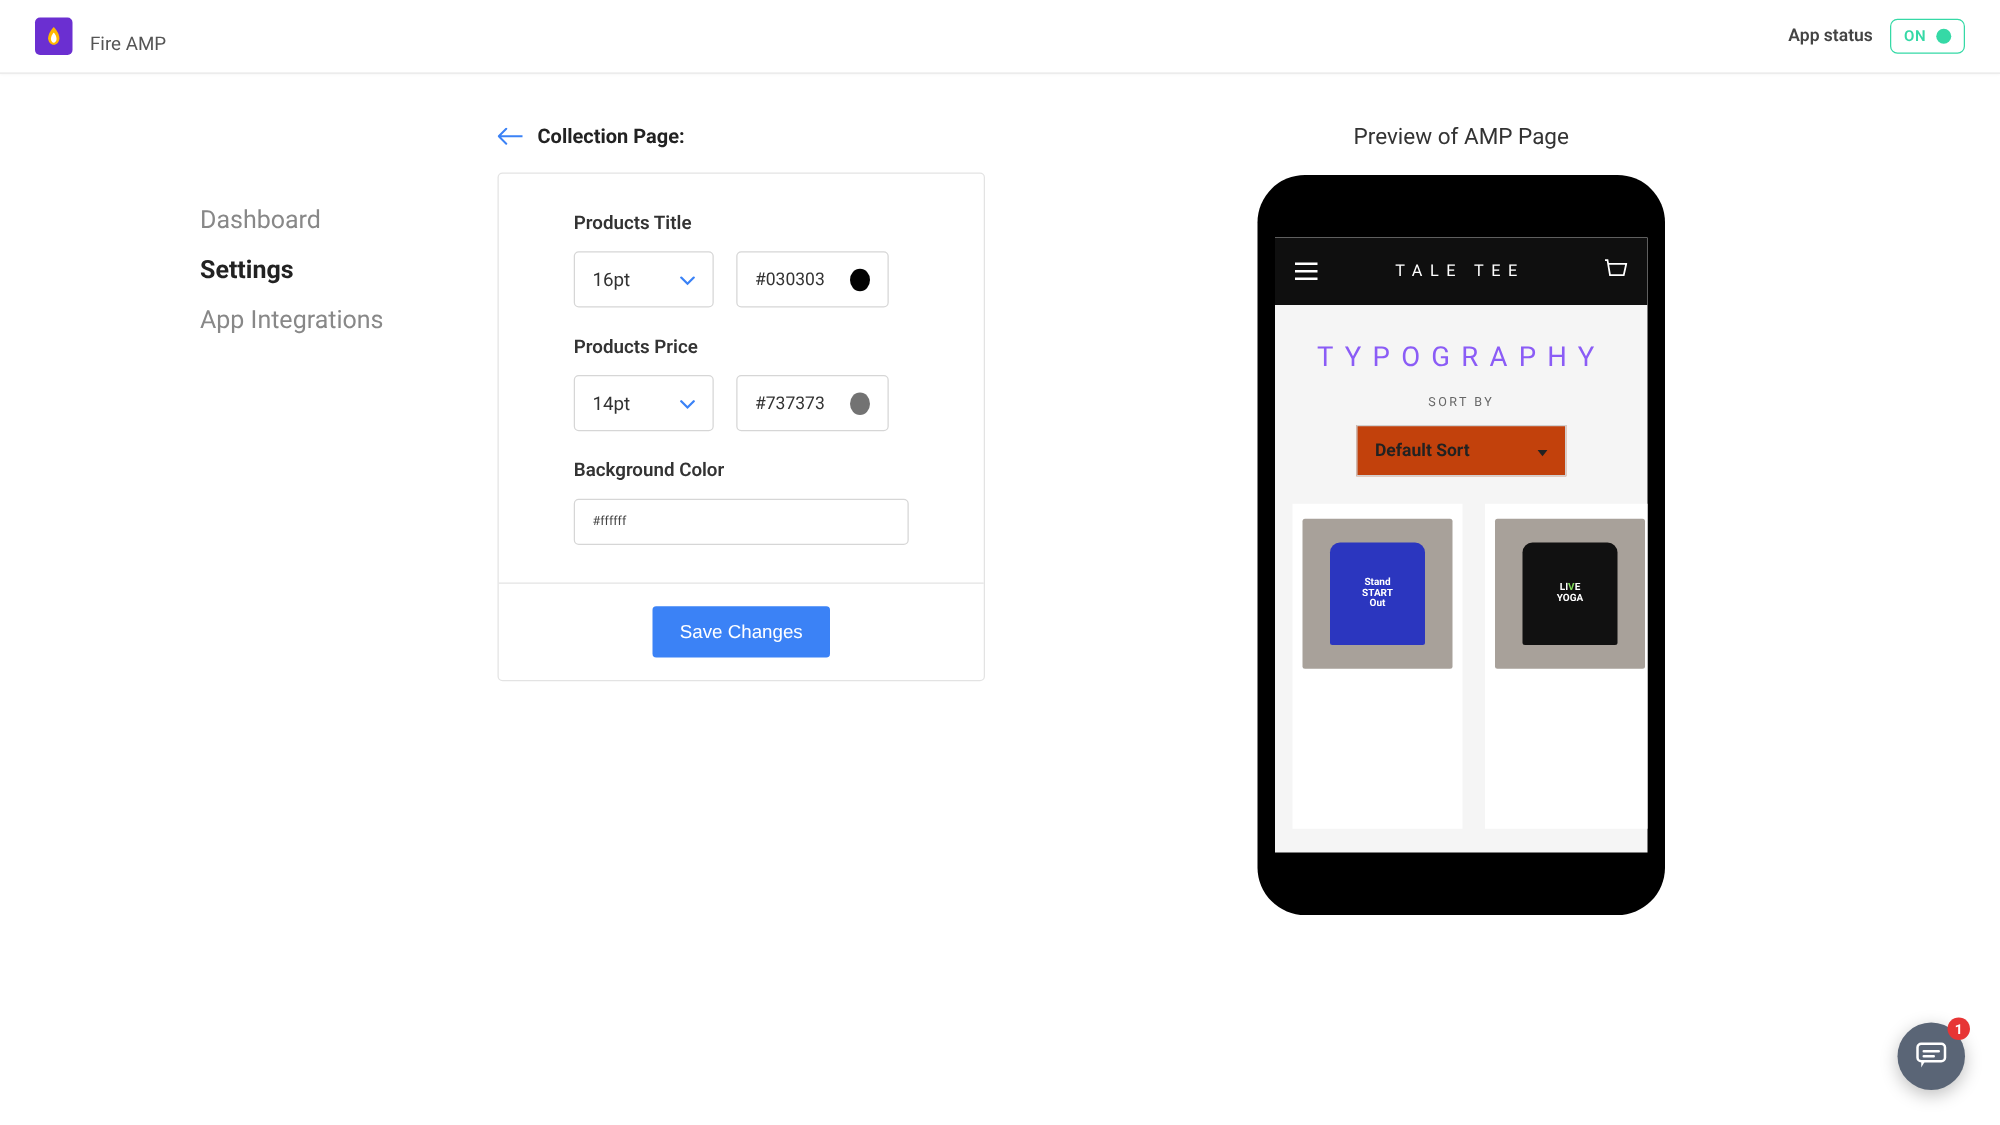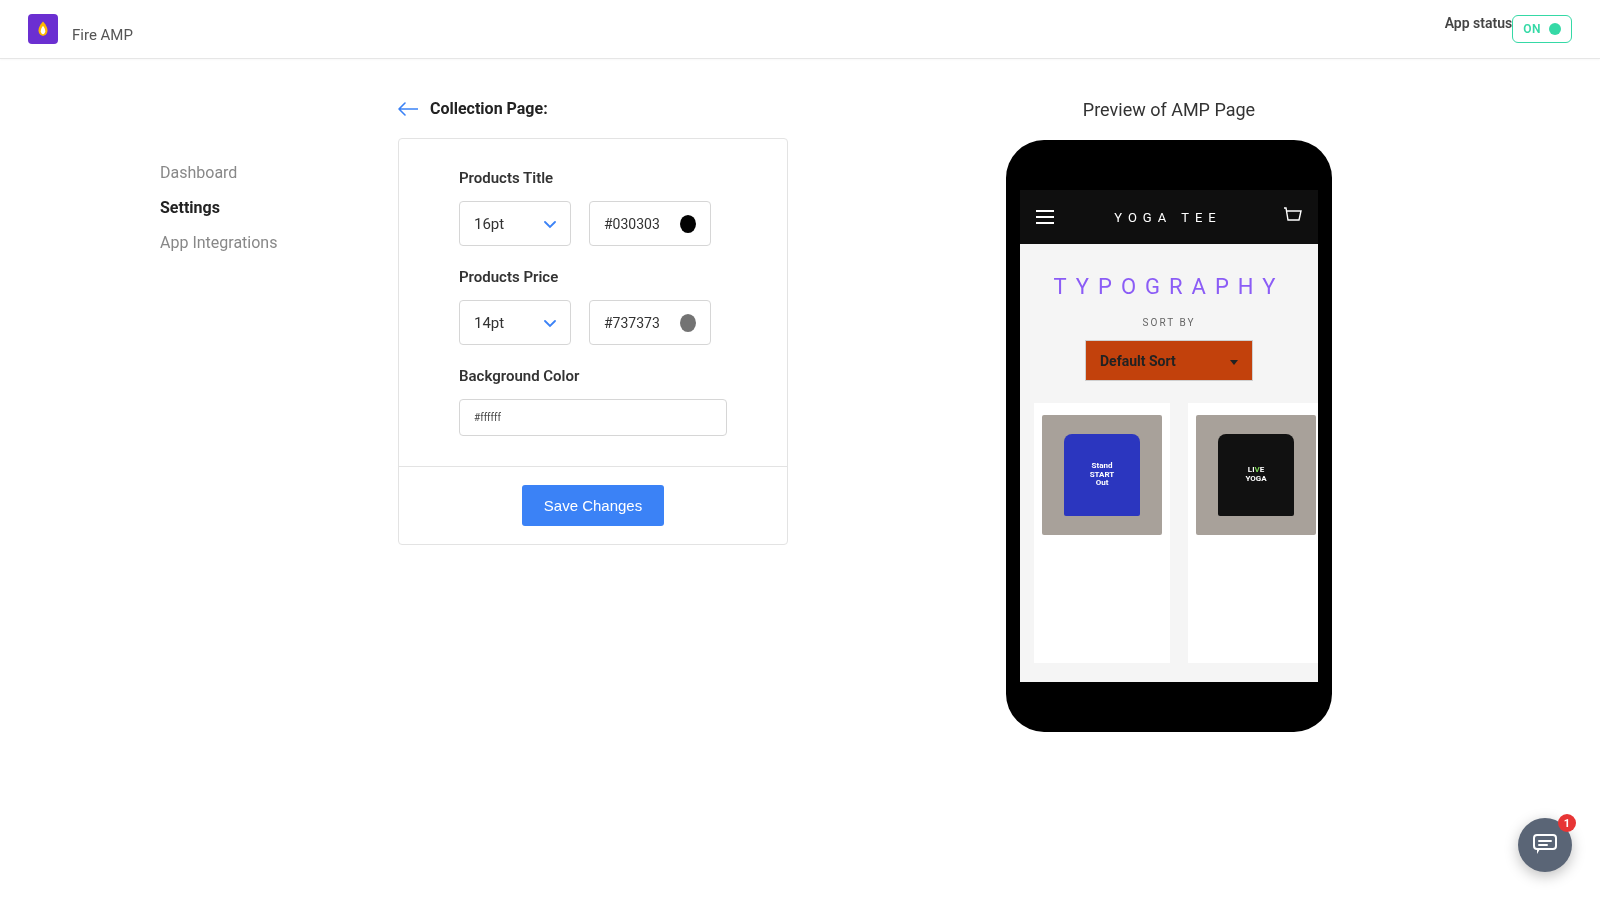--- a/index.html
+++ b/index.html
@@ -4,30 +4,30 @@
 <style>
 * { box-sizing: border-box; margin: 0; padding: 0; }
 body { font-family: -apple-system, BlinkMacSystemFont, "Segoe UI", Roboto, sans-serif; background: #fff; color: #333; }
 
 
 .header { display: flex; align-items: center; justify-content: space-between; padding: 14px 28px; border-bottom: 1px solid #e6e6e6; box-shadow: 0 1px 2px rgba(0,0,0,0.03); }
 .header-left { display: flex; align-items: flex-end; gap: 14px; }
 .logo { width: 30px; height: 30px; background: #6b2fd1; border-radius: 4px; display: flex; align-items: center; justify-content: center; }
 .logo svg { width: 18px; height: 18px; }
 .app-name { font-size: 15px; color: #555; font-weight: 400; }
-.header-right { display: flex; align-items: flex-start; }
+.header-right { display: flex; align-items: center; gap: 14px; }
 .app-status-label { font-size: 14px; color: #444; font-weight: 600; }
 .status-pill { border: 1px solid #35d9a6; border-radius: 6px; padding: 6px 10px; display: flex; align-items: center; gap: 8px; }
 .status-text { font-size: 12px; color: #35d9a6; font-weight: 600; letter-spacing: 0.5px; }
 .status-dot { width: 12px; height: 12px; border-radius: 50%; background: #35d9a6; }
 
 
 .main { display: flex; padding: 40px 0 40px 0; gap: 20px; max-width: 1400px; margin: 0 auto; }
 .sidebar { width: 260px; padding-top: 56px; padding-left: 60px; }
-.sidebar-item { font-size: 16px; color: #888; padding: 8px 0; cursor: pointer; }
+.sidebar-item { font-size: 20px; color: #888; padding: 8px 0; cursor: pointer; }
 .sidebar-item.active { color: #222; font-weight: 700; }
 
 
 .content { flex: 1; max-width: 390px; margin-left: 18px; }
 .page-title-row { display: flex; align-items: center; gap: 12px; margin-bottom: 20px; text-align: center; }
 .back-arrow { display:flex; align-items:center; }
 .page-title { font-size: 16px; font-weight: 700; color: #222; }
 .panel { border: 1px solid #e3e3e3; border-radius: 4px; }
 .panel-body { padding: 30px 60px 30px 60px; }
 .field-group { margin-bottom: 22px; }
@@ -166,21 +166,21 @@
   <div class="preview">
     <div class="preview-title">Preview of AMP Page</div>
     <div class="phone">
       <div class="phone-screen">
         <div class="phone-header">
           <div class="hamburger">
               <span></span>
               <span></span>
               <span></span>
             </div>
-          <div class="store-name">YOGA TEE</div>
+          <div class="store-name">TALE TEE</div>
           <div class="cart-icon">
             <svg width="20" height="18" viewBox="0 0 20 18" fill="none">
                 <path d="M2 2H4L6 14H17L19 5H5" stroke="#fff" stroke-width="1.4" fill="none"></path>
               </svg>
           </div>
         </div>
         <div class="collection-title">TYPOGRAPHY</div>
         <div class="sort-label">SORT BY</div>
         <div class="sort-select">
           <span class="sort-value">Default Sort</span>

